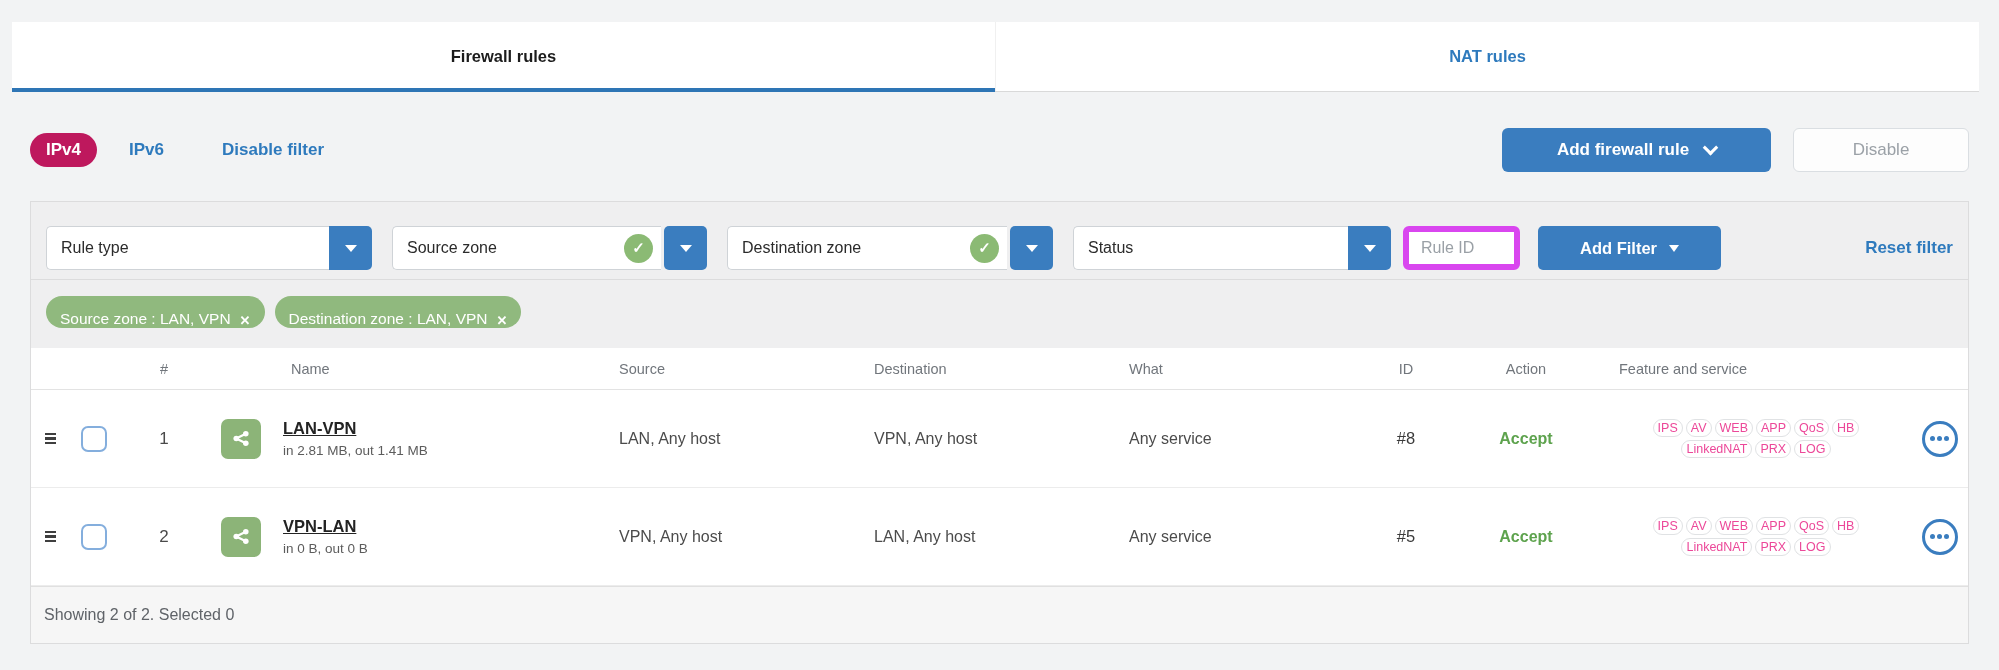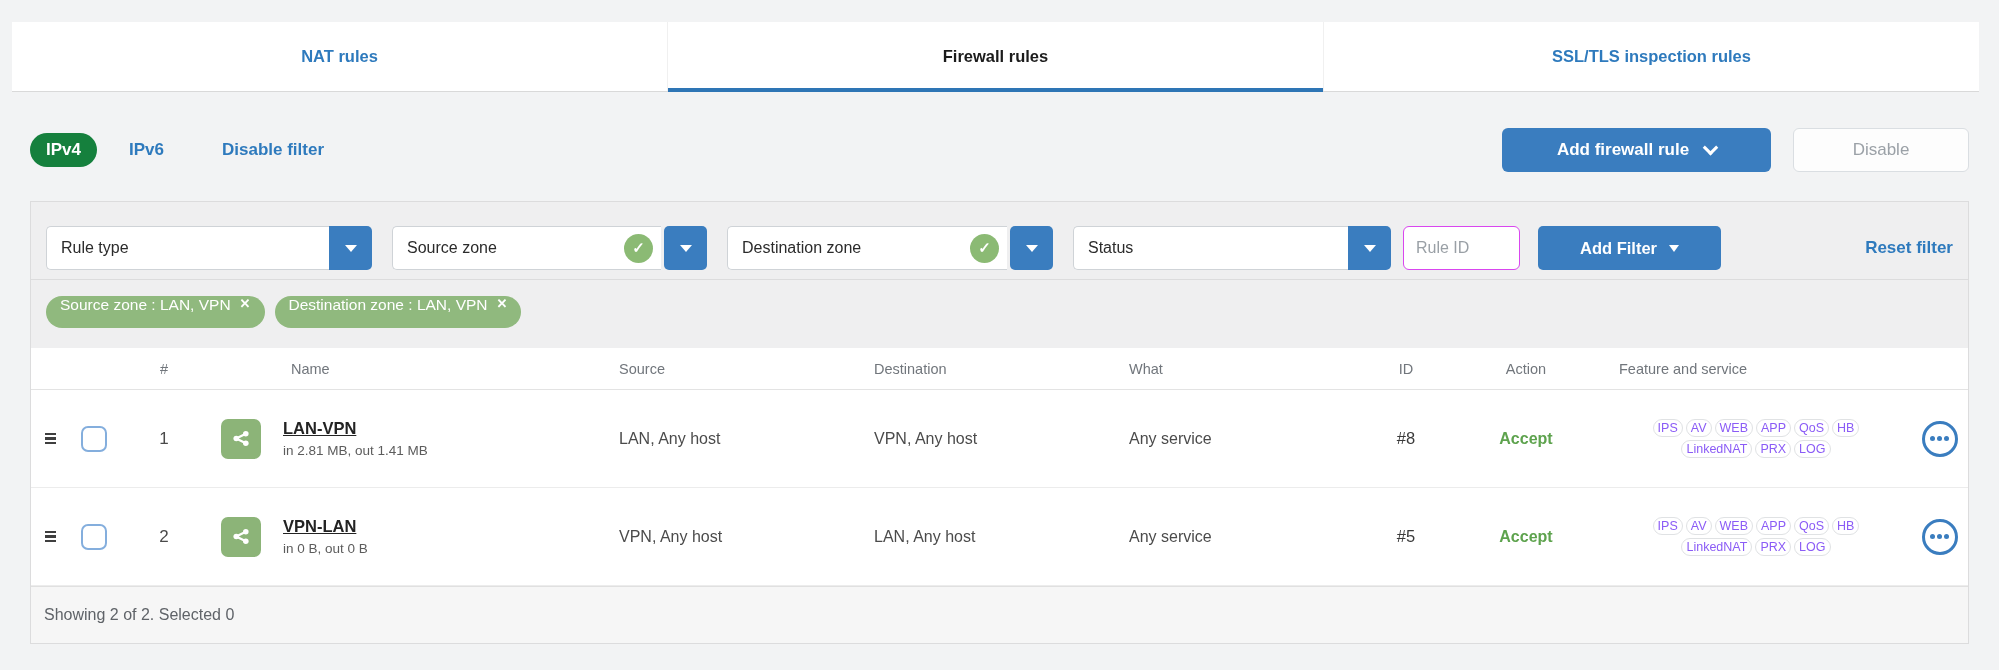--- a/index.html
+++ b/index.html
@@ -33,21 +33,21 @@
     height:4px; background:#2e75b5;
   }
 
   
   .controls-row {
     margin:36px 30px 0;
     height:44px;
     display:flex; align-items:center;
   }
   .pill {
-    background:#15803d; color:#fff;
+    background:#be185d; color:#fff;
     border:none; border-radius:999px;
     font-size:17px; font-weight:bold;
     padding:7px 16px; cursor:pointer;
     font-family:inherit;
   }
   .ipv6-link {
     background:none; border:none; cursor:pointer;
     color:#2e7abd; font-size:17px; font-weight:bold;
     margin-left:32px; font-family:inherit;
   }
@@ -104,41 +104,41 @@
   }
   .check-circle {
     width:29px; height:29px; border-radius:50%;
     background:#8bba74; color:#fff;
     display:flex; align-items:center; justify-content:center;
     font-size:15px; font-weight:bold;
     margin-left:auto;
   }
   .rule-id {
     height:44px; width:117px; margin-left:12px;
-    border:1px solid #d946ef; border-radius:6px;
+    border:6px solid #d946ef; border-radius:6px;
     padding:0 12px; font-size:16px; color:#3c3c3c;
     font-family:inherit; background:#fff;
   }
   .rule-id::placeholder { color:#9aa0a6; }
   .btn-add-filter {
     margin-left:18px; height:44px; width:183px;
     background:#3a7dbf; color:#fff; border:none; border-radius:5px;
     font-size:16.5px; font-weight:bold; cursor:pointer; font-family:Liberation Sans, sans-serif;
     display:flex; align-items:center; justify-content:center; gap:12px;
   }
   .btn-add-filter .caret { border-top-color:#fff; margin-top:5px; border-width:5.5px; border-top-width:7px; }
   .reset-filter {
     margin-left:auto; color:#2e7abd;
     font-size:17px; font-weight:bold; cursor:pointer; text-decoration:none;
   }
   .panel-divider { height:1px; background:#dcdcdd; margin:9px -15px 0; }
   .chips-row { display:flex; gap:10px; margin-top:16px; }
   .chip {
     background:#90b97e; color:#fff; border-radius:999px;
-    height:32px; display:flex; align-items:flex-start;
+    height:32px; display:flex; align-items:flex-end;
     padding:0 14px; font-size:15.5px;
   }
   .chip-x {
     margin-left:9px; font-weight:bold; font-size:13px; cursor:pointer;
   }
 
   
   .rules-table {
     margin:0 30px;
     background:#fff;
@@ -182,21 +182,21 @@
     text-decoration:underline; cursor:pointer; display:inline-block;
   }
   .rule-traffic { font-size:13.5px; color:#5c5c5c; margin-top:5px; }
   .cell-text { padding-left:10px; font-size:16px; color:#4b4b4b; }
   .cell-what { padding-left:5px; }
   .cell-id { text-align:center; font-size:16.5px; color:#3a3a3a; }
   .cell-action { text-align:center; font-size:16px; font-weight:bold; color:#5ea34e; }
   .cell-feature { display:flex; flex-direction:column; align-items:center; gap:3px; }
   .badge-line { display:flex; gap:3px; justify-content:center; }
   .badge {
-    font-size:12.5px; color:#8b5cf6;
+    font-size:12.5px; color:#ec4899;
     border:1px solid #e0e2e4; border-radius:9px;
     padding:1px 4px; background:#fff; white-space:nowrap;
   }
   .cell-menu { display:flex; justify-content:center; }
   .menu-btn {
     width:36px; height:36px; border-radius:50%;
     background:#fff; border:3px solid #3a7dbf; cursor:pointer;
     display:flex; align-items:center; justify-content:center; gap:2px;
   }
   .menu-btn .dot { width:5px; height:5px; border-radius:50%; background:#3a7dbf; }
@@ -205,28 +205,25 @@
     border-top:1px solid #e0e0e0;
     display:flex; align-items:center;
     padding-left:13px;
     font-size:16px; color:#5f6368;
   }
 </style>
 </head>
 <body>
 
 <div class="tabbar">
+  <div class="tab active">
+    <span>Firewall rules</span>
+  </div>
   <div class="tab">
     <span>NAT rules</span>
-  </div>
-  <div class="tab active">
-    <span>Firewall rules</span>
-  </div>
-  <div class="tab">
-    <span>SSL/TLS inspection rules</span>
   </div>
 </div>
 
 <div class="controls-row">
   <button class="pill">IPv4</button>
   <button class="ipv6-link">IPv6</button>
   <a class="disable-filter">Disable filter</a>
   <div class="controls-right">
     <button class="btn-primary">
       <span>Add firewall rule</span>

